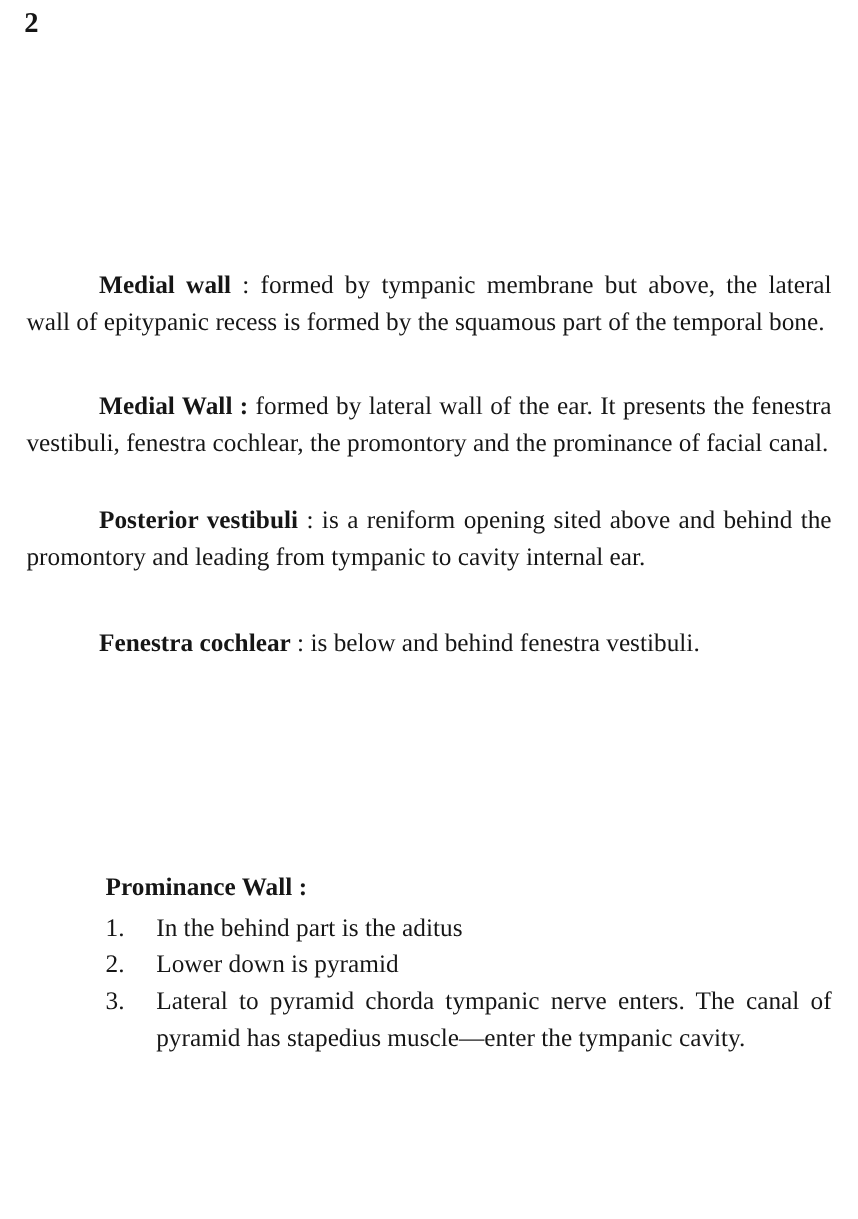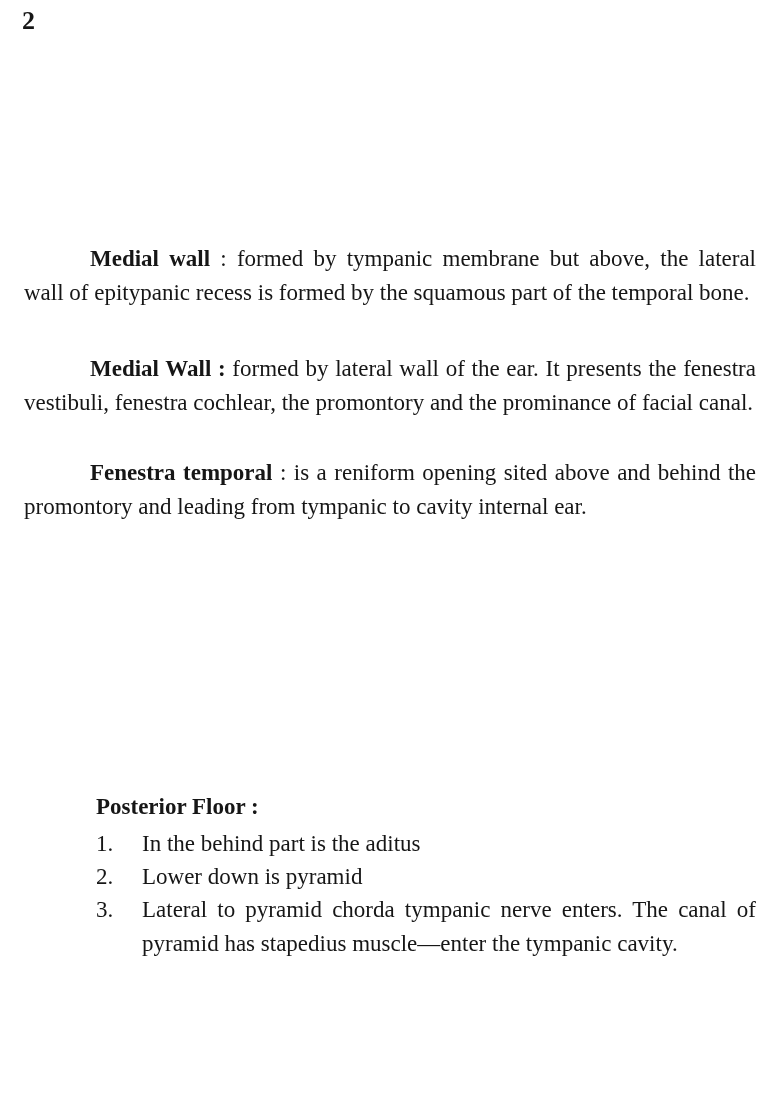--- a/index.html
+++ b/index.html
@@ -43,26 +43,29 @@
 
   <p class="para" style="top:242px;">
     <span class="indent"></span><span class="term">Medial wall</span><span> : formed by tympanic membrane but above, the lateral wall of epitypanic recess is formed by the squamous part of the temporal bone.</span>
   </p>
 
   <p class="para" style="top:352px;">
     <span class="indent"></span><span class="term">Medial Wall :</span><span> formed by lateral wall of the ear. It presents the fenestra vestibuli, fenestra cochlear, the promontory and the prominance of facial canal.</span>
   </p>
 
   <p class="para" style="top:456px;">
-    <span class="indent"></span><span class="term">Fenestra temporal</span><span> : is a reniform opening sited above and behind the promontory and leading from tympanic to cavity internal ear.</span>
+    <span class="indent"></span><span class="term">Posterior vestibuli</span><span> : is a reniform opening sited above and behind the promontory and leading from tympanic to cavity internal ear.</span>
+  </p>
+
+  <p class="para" style="top:568px;">
+    <span class="indent"></span><span class="term">Fenestra cochlear</span><span> : is below and behind fenestra vestibuli.</span>
   </p>
 
 
-
-  <p class="heading" style="top:790px;">Posterior Floor :</p>
+  <p class="heading" style="top:790px;">Prominance Wall :</p>
 
   <div class="list-item" style="top:827px;">
     <span class="list-num">1.</span>
     <span class="list-text">In the behind part is the aditus</span>
   </div>
 
   <div class="list-item" style="top:860px;">
     <span class="list-num">2.</span>
     <span class="list-text">Lower down is pyramid</span>
   </div>

